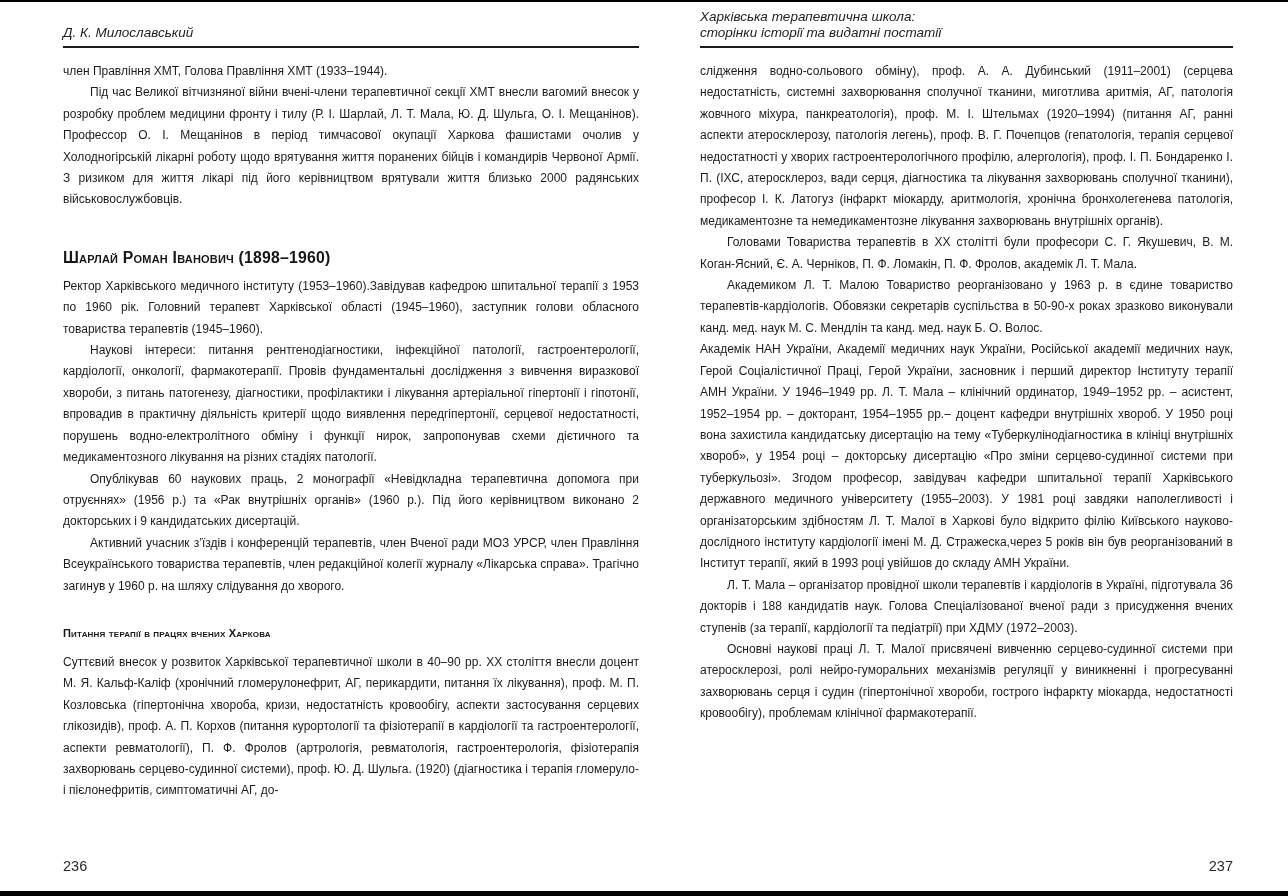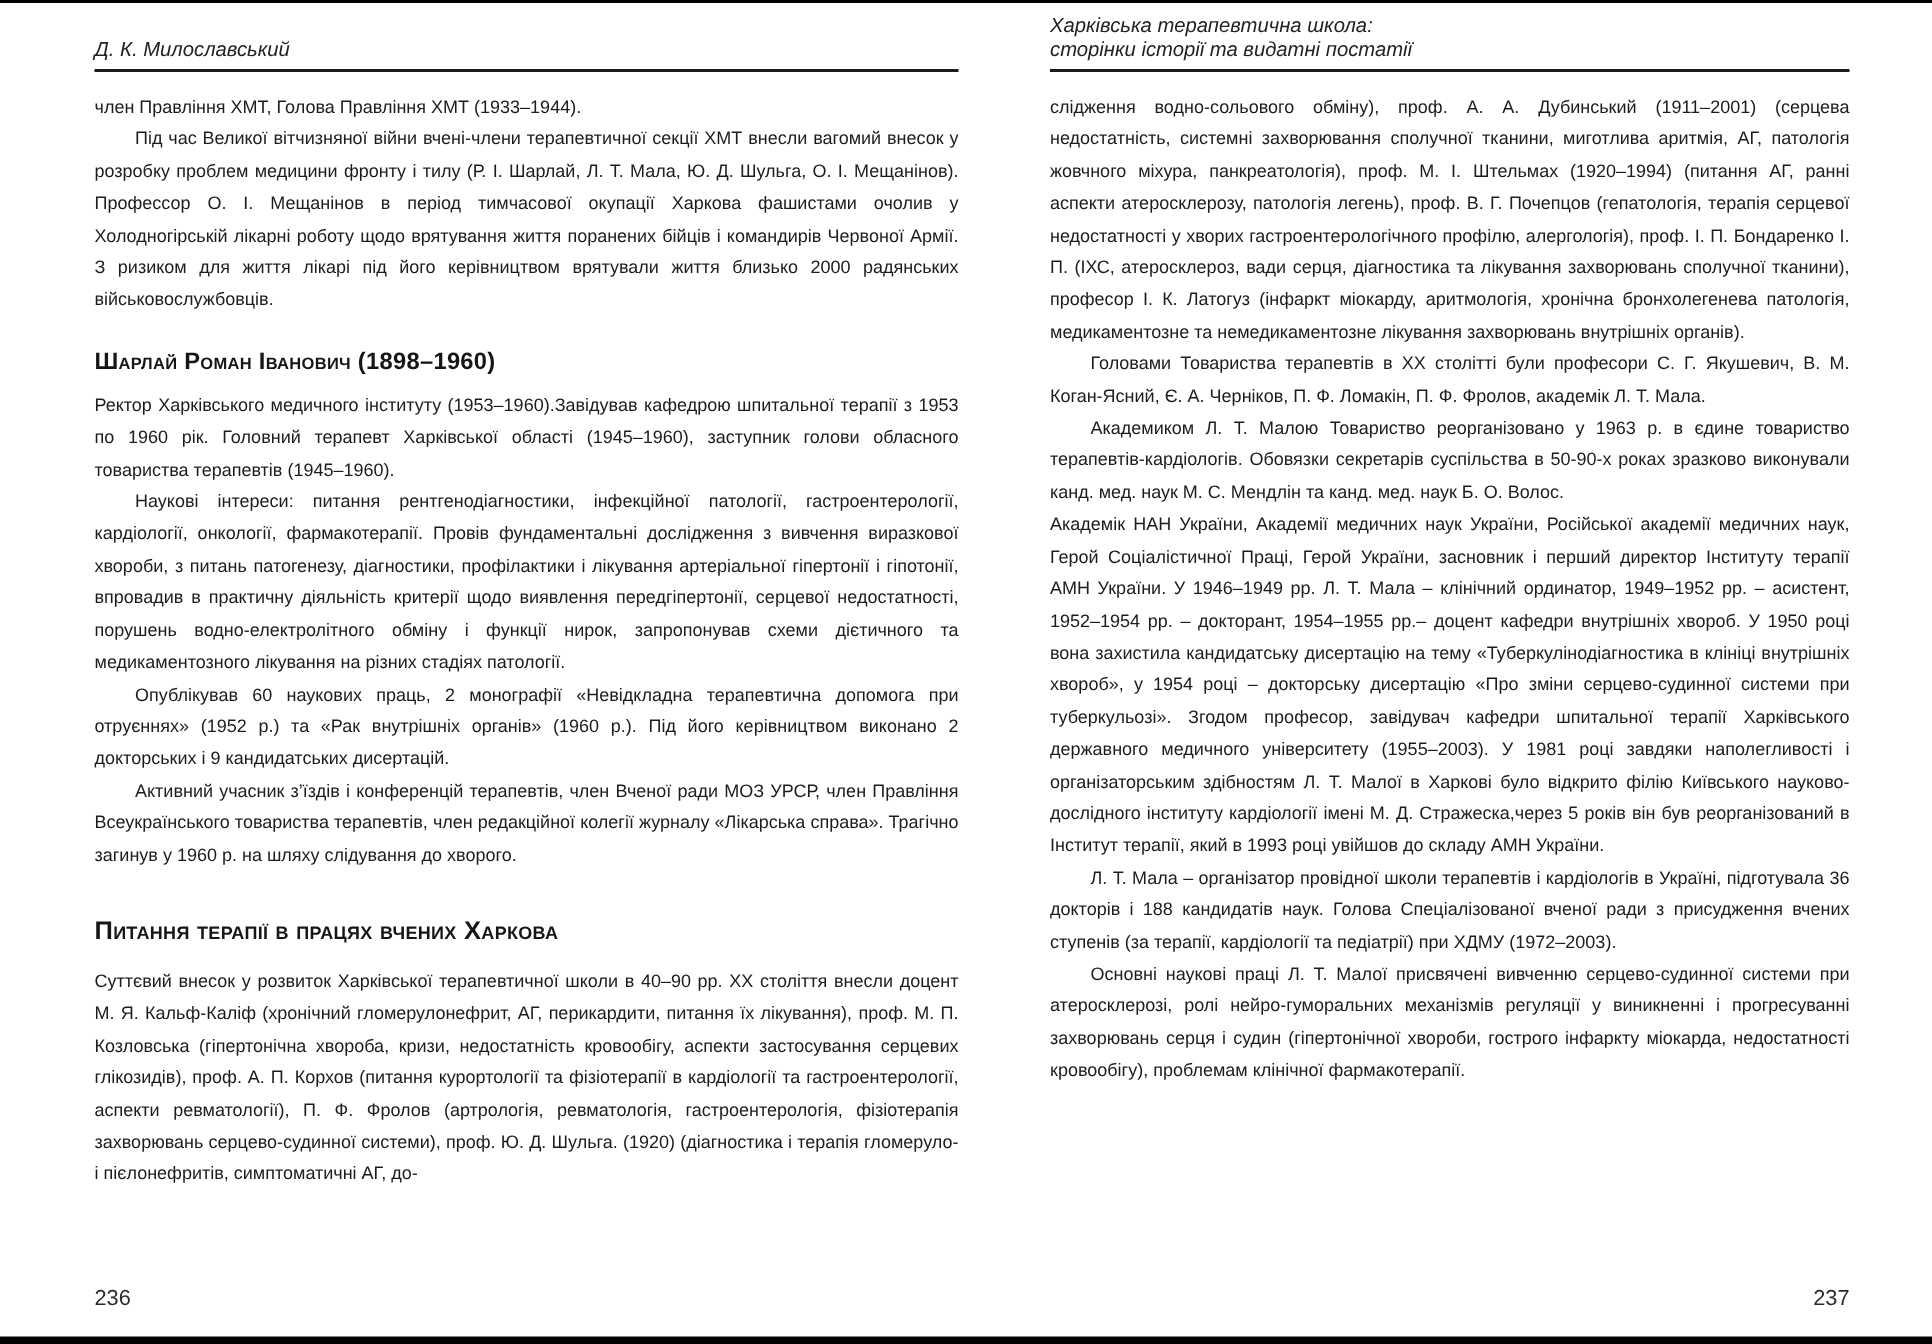--- a/index.html
+++ b/index.html
@@ -40,25 +40,25 @@
     color: #1c1c1c;
   }
   p.para.indent { text-indent: 27px; }
 
   h3.person-heading {
     font-size: 15.8px;
     font-weight: bold;
     font-variant: small-caps;
     letter-spacing: 0.2px;
     color: #161616;
-    margin-top: 22px;
+    margin-top: 38px;
     margin-bottom: 9px;
   }
   h2.section-heading {
-    font-size: 17px;
+    font-size: 11px;
     font-weight: bold;
     font-variant: small-caps;
     letter-spacing: 0.2px;
     color: #161616;
     margin-top: 30px;
     margin-bottom: 13px;
   }
 
   .page-number {
     position: absolute;
@@ -77,21 +77,21 @@
 <div class="page left">
   <div class="running-header">
     <span>Д. К. Милославський</span>
   </div>
   <div class="body-text">
     <p class="para">член Правління ХМТ, Голова Правління ХМТ (1933–1944).</p>
     <p class="para indent">Під час Великої вітчизняної війни вчені-члени терапевтичної секції ХМТ внесли вагомий внесок у розробку проблем медицини фронту і тилу (Р. І. Шарлай, Л. Т. Мала, Ю. Д. Шульга, О. І. Мещанінов). Профессор О. І. Мещанінов в період тимчасової окупації Харкова фашистами очолив у Холодногірській лікарні роботу щодо врятування життя поранених бійців і командирів Червоної Армії. З ризиком для життя лікарі під його керівництвом врятували життя близько 2000 радянських військовослужбовців.</p>
     <h3 class="person-heading">Шарлай Роман Іванович (1898–1960)</h3>
     <p class="para">Ректор Харківського медичного інституту (1953–1960).Завідував кафедрою шпитальної терапії з 1953 по 1960 рік. Головний терапевт Харківської області (1945–1960), заступник голови обласного товариства терапевтів (1945–1960).</p>
     <p class="para indent">Наукові інтереси: питання рентгенодіагностики, інфекційної патології, гастроентерології, кардіології, онкології, фармакотерапії. Провів фундаментальні дослідження з вивчення виразкової хвороби, з питань патогенезу, діагностики, профілактики і лікування артеріальної гіпертонії і гіпотонії, впровадив в практичну діяльність критерії щодо виявлення передгіпертонії, серцевої недостатності, порушень водно-електролітного обміну і функції нирок, запропонував схеми дієтичного та медикаментозного лікування на різних стадіях патології.</p>
-    <p class="para indent">Опублікував 60 наукових праць, 2 монографії «Невідкладна терапевтична допомога при отруєннях» (1952 р.) та «Рак внутрішніх органів» (1960 р.). Під його керівництвом виконано 2 докторських і 9 кандидатських дисертацій.</p>
+    <p class="para indent">Опублікував 60 наукових праць, 2 монографії «Невідкладна терапевтична допомога при отруєннях» (1956 р.) та «Рак внутрішніх органів» (1960 р.). Під його керівництвом виконано 2 докторських і 9 кандидатських дисертацій.</p>
     <p class="para indent">Активний учасник з’їздів і конференцій терапевтів, член Вченої ради МОЗ УРСР, член Правління Всеукраїнського товариства терапевтів, член редакційної колегії журналу «Лікарська справа». Трагічно загинув у 1960 р. на шляху слідування до хворого.</p>
     <h2 class="section-heading">Питання терапії в працях вчених Харкова</h2>
     <p class="para">Суттєвий внесок у розвиток Харківської терапевтичної школи в 40–90 рр. ХХ століття внесли доцент М. Я. Кальф-Каліф (хронічний гломерулонефрит, АГ, перикардити, питання їх лікування), проф. М. П. Козловська (гіпертонічна хвороба, кризи, недостатність кровообігу, аспекти застосування серцевих глікозидів), проф. А. П. Корхов (питання курортології та фізіотерапії в кардіології та гастроентерології, аспекти ревматології), П. Ф. Фролов (артрологія, ревматологія, гастроентерологія, фізіотерапія захворювань серцево-судинної системи), проф. Ю. Д. Шульга. (1920) (діагностика і терапія гломеруло- і пієлонефритів, симптоматичні АГ, до-</p>
   </div>
   <div class="page-number">236</div>
 </div>
 
 <div class="page right">
   <div class="running-header">
     <span>Харківська терапевтична школа:</span>

